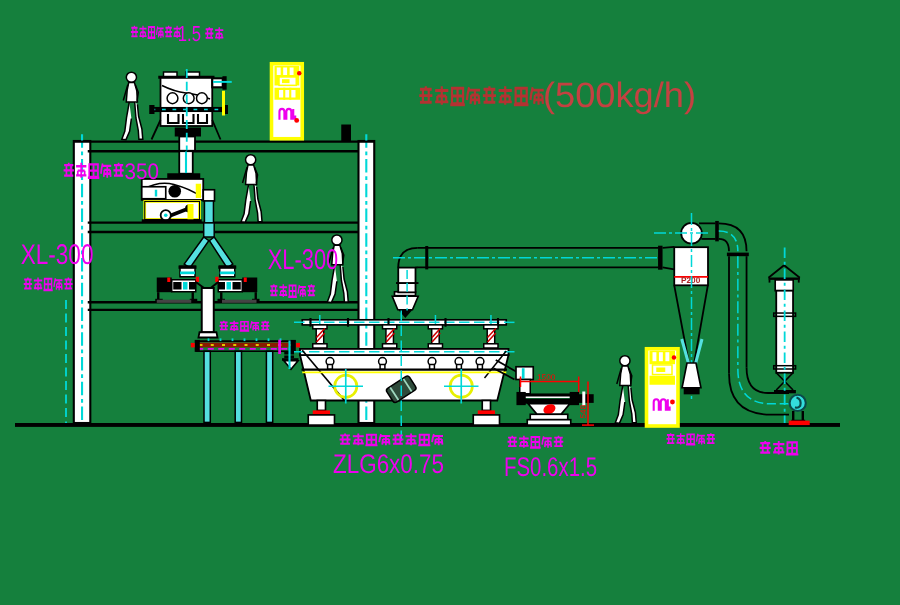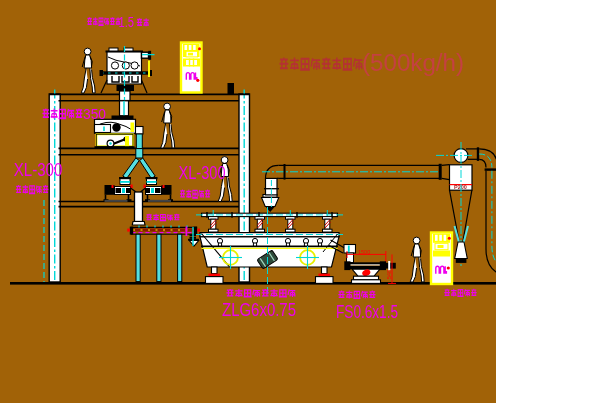--- a/index.html
+++ b/index.html
@@ -1,16 +1,16 @@
 <!DOCTYPE html>
 <html><head>
 <meta charset="utf-8">
 <style>
 html,body{margin:0;padding:0;background:#ffffff;}
-#wrap{width:496px;height:403px;position:relative;overflow:hidden;background:#a16207;}
+#wrap{width:600px;height:403px;position:relative;overflow:hidden;background:#15803d;}
 svg{position:absolute;top:0;left:0;}
 text{font-family:"Liberation Sans",sans-serif;}
 </style>
 </head>
 <body>
 <div id="wrap">
 <svg width="600" height="403" viewBox="0 0 600 403">
 <defs>
 <g id="person">
 <circle cx="8.6" cy="4.0" r="3.4" fill="#fff" stroke="#000" stroke-width="1"></circle>

